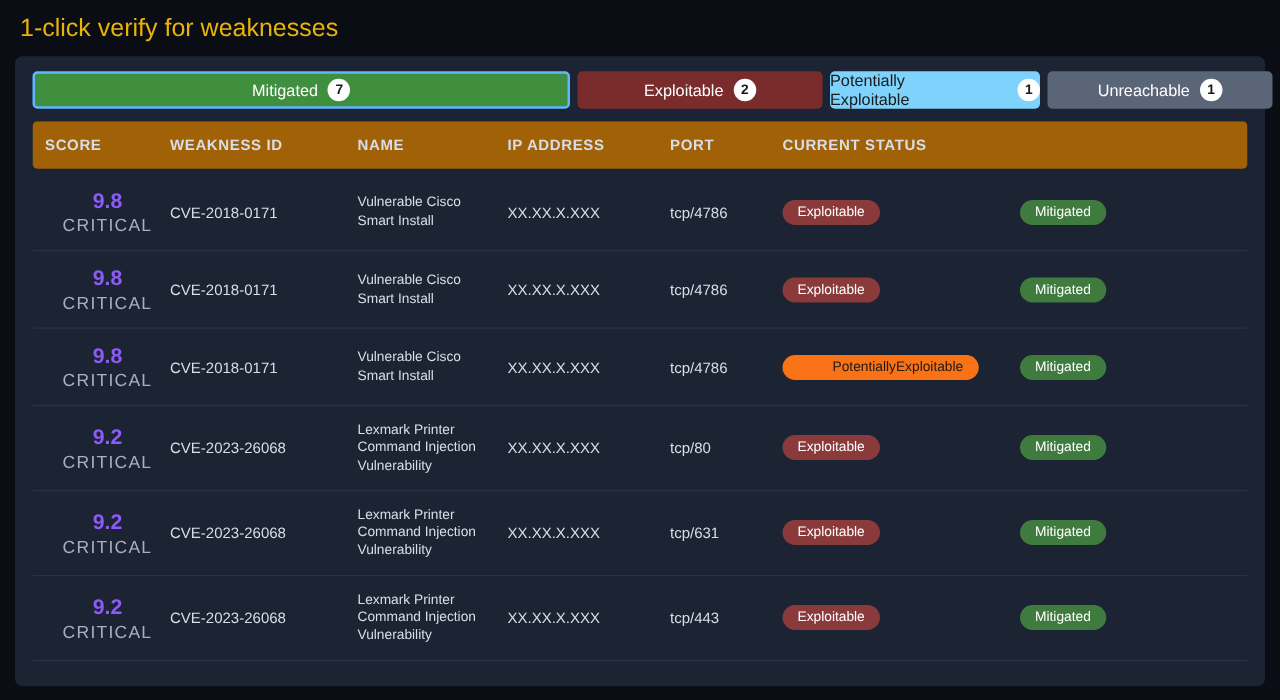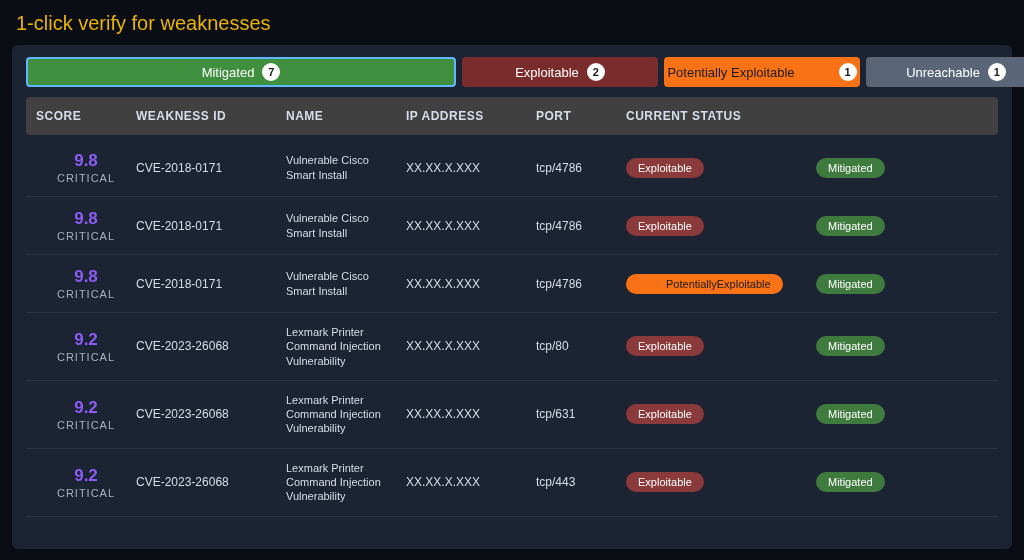--- a/index.html
+++ b/index.html
@@ -53,21 +53,21 @@
     gap: 8px;
     height: 30px;
     border-radius: 4px;
     font-size: 13px;
     font-weight: 500;
     color: #fff;
     cursor: pointer;
   }
   .tab.mitigated { background: #3f8f3f; width: 430px; border: 2px solid #5fb7ff; }
   .tab.exploitable { background: #7a2b2b; width: 196px; }
-  .tab.potential { background: #f97316; width: 196px; color: #1a1a1a; gap: 44px; }
+  .tab.potential { background: #7dd3fc; width: 168px; color: #1a1a1a; gap: 44px; }
   .tab.unreachable { background: #5a6678; width: 180px; }
   .tab .count {
     display: inline-flex;
     align-items: center;
     justify-content: center;
     min-width: 18px;
     height: 18px;
     border-radius: 9px;
     background: #fff;
     color: #1a1a1a;
@@ -79,42 +79,42 @@
     flex: 1;
     overflow-y: auto;
     position: relative;
   }
   .table-wrap::-webkit-scrollbar { width: 8px; }
   .table-wrap::-webkit-scrollbar-track { background: #2a3244; border-radius: 4px; }
   .table-wrap::-webkit-scrollbar-thumb { background: #4a5568; border-radius: 4px; }
   .thead {
     display: grid;
     grid-template-columns: 100px 150px 120px 130px 90px 190px 180px;
-    background: #404040;
+    background: #a16207;
     border-radius: 4px;
     padding: 12px 10px;
     margin-bottom: 4px;
     font-size: 12px;
     font-weight: 600;
     letter-spacing: 0.5px;
     color: #d8dee9;
   }
   .row {
     display: grid;
     grid-template-columns: 100px 150px 120px 130px 90px 190px 180px;
     padding: 12px 10px;
     border-bottom: 1px solid #2a3244;
     align-items: center;
     font-size: 12px;
     color: #d8dee9;
   }
   .score-cell { text-align: center; }
   .score-val { font-size: 17px; font-weight: 700; }
   .score-val.critical { color: #8b5cf6; }
-  .score-lvl { font-size: 11px; letter-spacing: 1px; color: #a8b0c0; margin-top: 1px; }
+  .score-lvl { font-size: 14px; letter-spacing: 1px; color: #a8b0c0; margin-top: 1px; }
   .name-cell { font-size: 11px; line-height: 1.3; padding-right: 10px; }
   .badge {
     display: inline-block;
     padding: 4px 12px;
     border-radius: 12px;
     font-size: 11px;
     font-weight: 500;
     color: #fff;
   }
   .badge.exploitable { background: #8a3a3a; }

